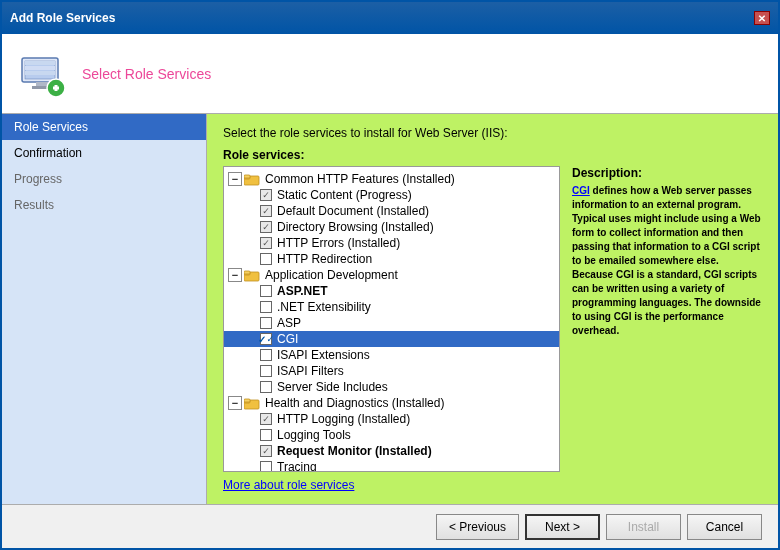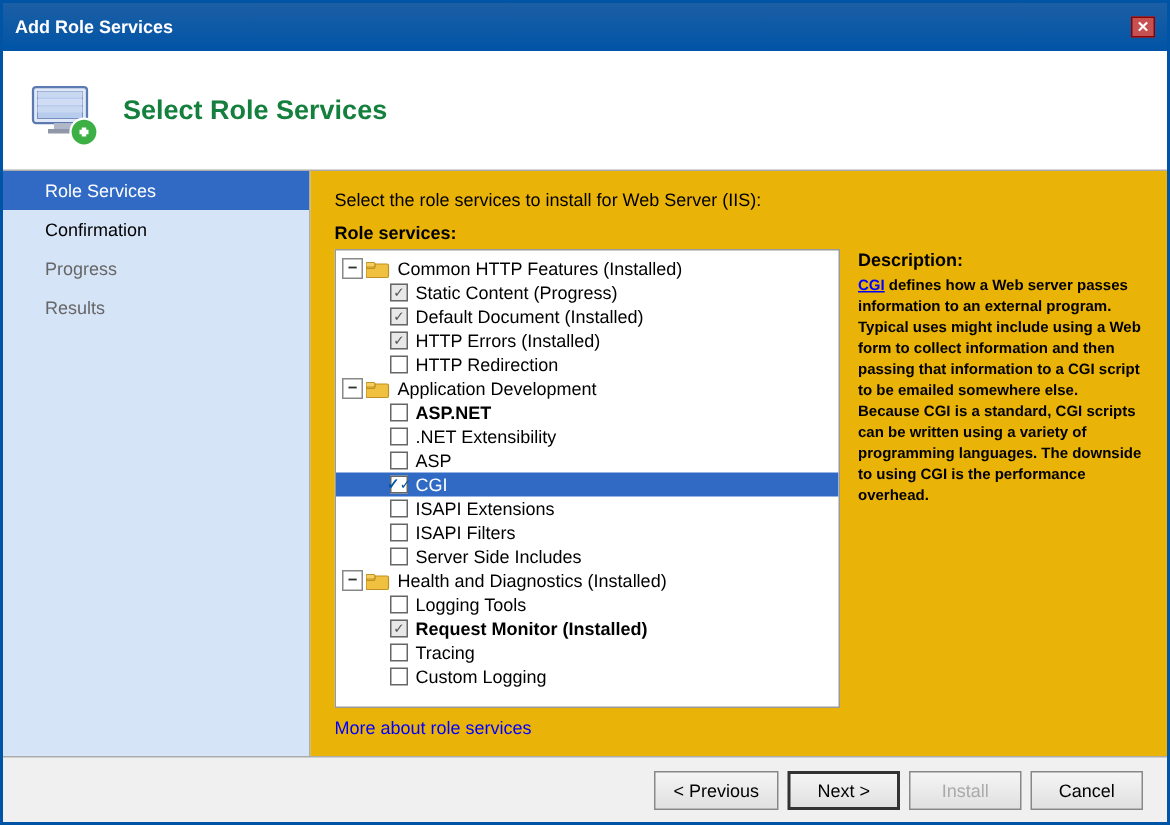--- a/index.html
+++ b/index.html
@@ -57,58 +57,58 @@
     }
 
     .header-icon {
       width: 48px;
       height: 48px;
       position: relative;
       flex-shrink: 0;
     }
 
     .header-title {
-      font-size: 18px;
-      font-weight: bold;
-      color: #15803d;
+      font-size: 14px;
+      font-weight: normal;
+      color: #ec4899;
     }
 
     .content-area {
       display: flex;
       flex: 1;
       overflow: hidden;
     }
 
     .sidebar {
       width: 205px;
       background: #d6e4f7;
       border-right: 1px solid #acacac;
       flex-shrink: 0;
     }
 
     .sidebar-item {
-      padding: 6px 28px;
+      padding: 6px 12px;
       font-size: 12px;
       cursor: pointer;
       color: #000;
     }
 
     .sidebar-item.active {
       background: #316ac5;
       color: white;
     }
 
     .sidebar-item.inactive {
       color: #666;
     }
 
     .main-content {
       flex: 1;
       padding: 12px 16px;
-      background: #eab308;
+      background: #bef264;
       display: flex;
       flex-direction: column;
       overflow: hidden;
     }
 
     .instruction-text {
       margin-bottom: 8px;
       font-size: 12px;
     }
 
@@ -212,20 +212,21 @@
       font-size: 9px;
       color: #0054a6;
     }
 
     .indent-1 { padding-left: 4px; }
     .indent-2 { padding-left: 20px; }
 
     .footer-link {
       margin-top: 6px;
       color: #0000ff;
+      text-decoration: underline;
       cursor: pointer;
       font-size: 12px;
     }
 
     .button-bar {
       display: flex;
       justify-content: flex-end;
       align-items: center;
       gap: 6px;
       padding: 8px 16px;
@@ -329,20 +330,25 @@
                 <span style="margin-left: 3px;">Static Content  (Progress)</span>
               </div>
               <div class="tree-item indent-2">
                 <span class="expand-icon"></span>
                 <span class="cb checked"></span>
                 <span style="margin-left: 3px;">Default Document  (Installed)</span>
               </div>
               <div class="tree-item indent-2">
                 <span class="expand-icon"></span>
                 <span class="cb checked"></span>
+                <span style="margin-left: 3px;">Directory Browsing  (Installed)</span>
+              </div>
+              <div class="tree-item indent-2">
+                <span class="expand-icon"></span>
+                <span class="cb checked"></span>
                 <span style="margin-left: 3px;">HTTP Errors  (Installed)</span>
               </div>
               <div class="tree-item indent-2">
                 <span class="expand-icon"></span>
                 <span class="cb"></span>
                 <span style="margin-left: 3px;">HTTP Redirection</span>
               </div>
               <div class="tree-item indent-1">
                 <span class="expand-icon" style="border: 1px solid rgb(136, 136, 136); background: white; color: rgb(51, 51, 51); font-size: 11px; font-weight: bold;">−</span>
                 <span style="display: inline-flex; align-items: center;">
@@ -397,20 +403,25 @@
                   <svg width="16" height="13" viewBox="0 0 16 13" xmlns="http://www.w3.org/2000/svg">
       <rect x="0" y="3" width="15" height="9" rx="1" fill="#f0c040" stroke="#c09020" stroke-width="0.8"></rect>
       <rect x="0" y="3" width="6" height="3" rx="1" fill="#f0c040" stroke="#c09020" stroke-width="0.8"></rect>
       <rect x="0" y="2" width="6" height="3" rx="1" fill="#f5d060" stroke="#c09020" stroke-width="0.8"></rect>
     </svg>
                 </span>
                 <span style="margin-left: 3px;">Health and Diagnostics  (Installed)</span>
               </div>
               <div class="tree-item indent-2">
                 <span class="expand-icon"></span>
+                <span class="cb checked"></span>
+                <span style="margin-left: 3px;">HTTP Logging  (Installed)</span>
+              </div>
+              <div class="tree-item indent-2">
+                <span class="expand-icon"></span>
                 <span class="cb"></span>
                 <span style="margin-left: 3px;">Logging Tools</span>
               </div>
               <div class="tree-item indent-2">
                 <span class="expand-icon"></span>
                 <span class="cb checked"></span>
                 <span style="margin-left: 3px; font-weight: bold;">Request Monitor  (Installed)</span>
               </div>
               <div class="tree-item indent-2">
                 <span class="expand-icon"></span>

